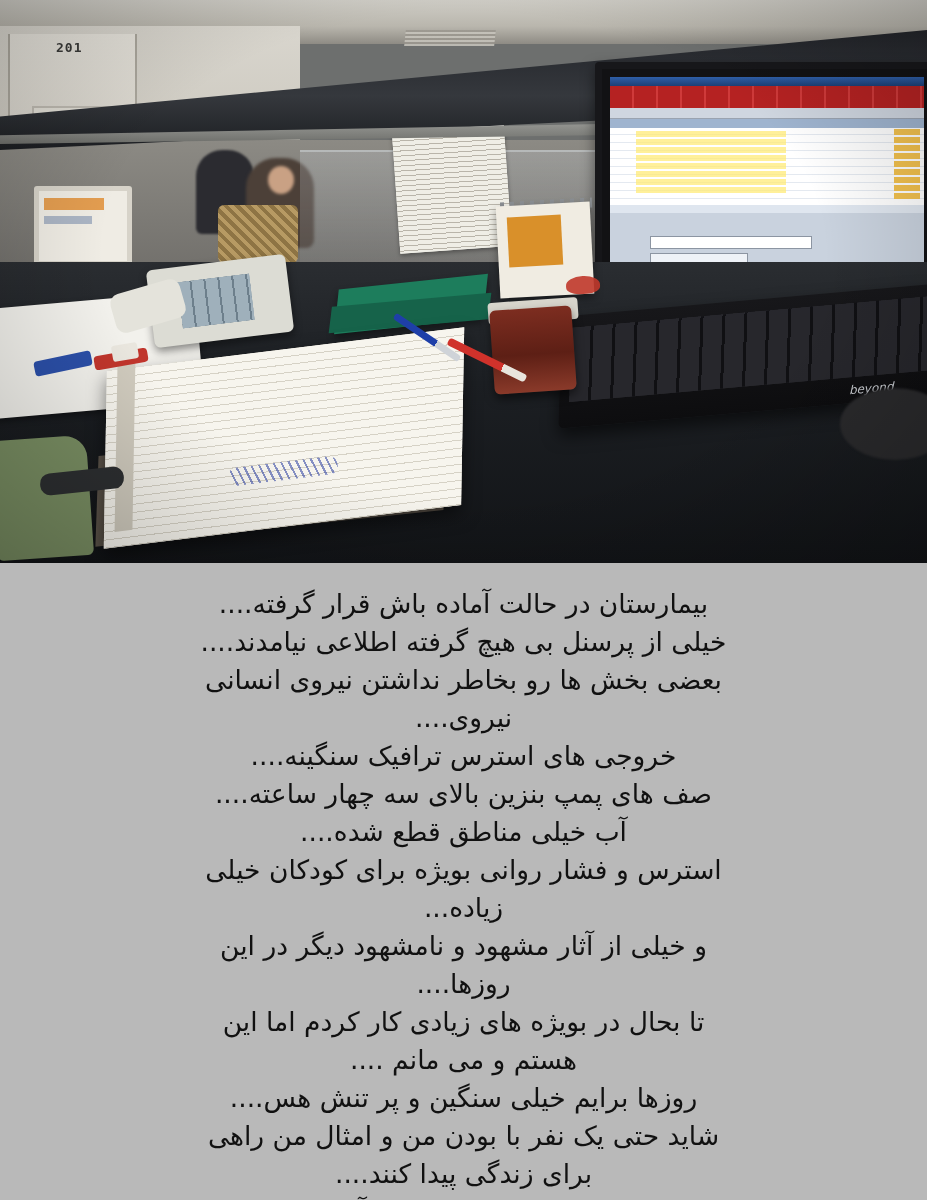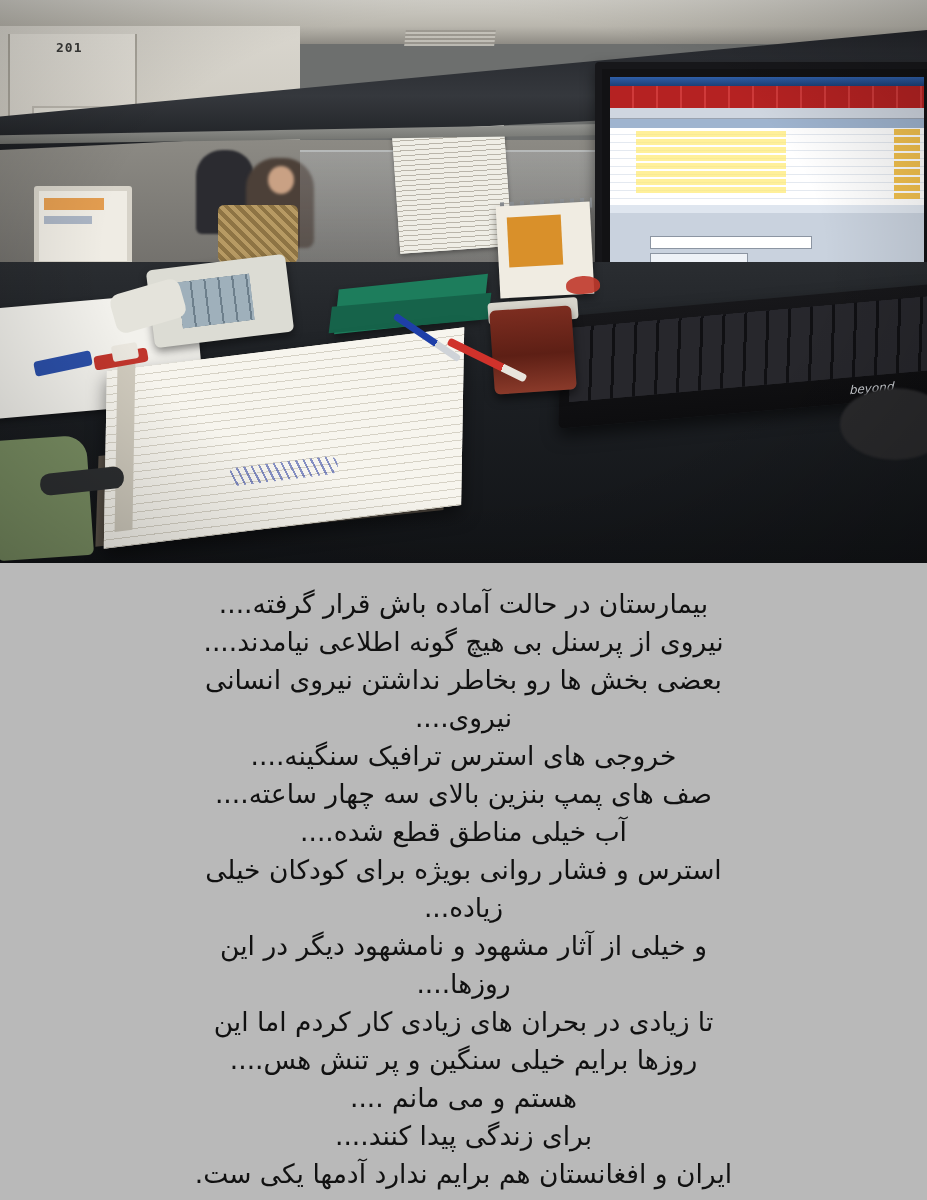--- a/index.html
+++ b/index.html
@@ -561,30 +561,31 @@
     <div class="eraser"></div>
 
     <div class="chair"></div>
     <div class="chair-arm"></div>
 
     <div class="vignette"></div>
   </div>
 
   <div class="caption">
     <div class="caption-line">بیمارستان در حالت آماده باش قرار گرفته....</div>
-    <div class="caption-line">نیروی از پرسنل بی هیچ گونه اطلاعی نیامدند....</div>
+    <div class="caption-line">خیلی از پرسنل بی هیچ گرفته اطلاعی نیامدند....</div>
     <div class="caption-line">بعضی بخش ها رو بخاطر نداشتن نیروی انسانی</div>
     <div class="caption-line">نیروی....</div>
     <div class="caption-line">خروجی های استرس ترافیک سنگینه....</div>
     <div class="caption-line">صف های پمپ بنزین بالای سه چهار ساعته....</div>
     <div class="caption-line">آب خیلی مناطق قطع شده....</div>
     <div class="caption-line">استرس و فشار روانی بویژه برای کودکان خیلی</div>
     <div class="caption-line">زیاده...</div>
     <div class="caption-line">و خیلی از آثار مشهود و نامشهود دیگر در این</div>
     <div class="caption-line">روزها....</div>
-    <div class="caption-line">تا زیادی در بحران های زیادی کار کردم اما این</div>
+    <div class="caption-line">تا بحال در بویژه های زیادی کار کردم اما این</div>
+    <div class="caption-line">هستم و می مانم ....</div>
     <div class="caption-line">روزها برایم خیلی سنگین و پر تنش هس....</div>
-    <div class="caption-line">هستم و می مانم ....</div>
+    <div class="caption-line">شاید حتی یک نفر با بودن من و امثال من راهی</div>
     <div class="caption-line">برای زندگی پیدا کنند....</div>
     <div class="caption-line">ایران و افغانستان هم برایم ندارد آدمها یکی ست.</div>
   </div>
 
 </div>
 
 </body></html>

